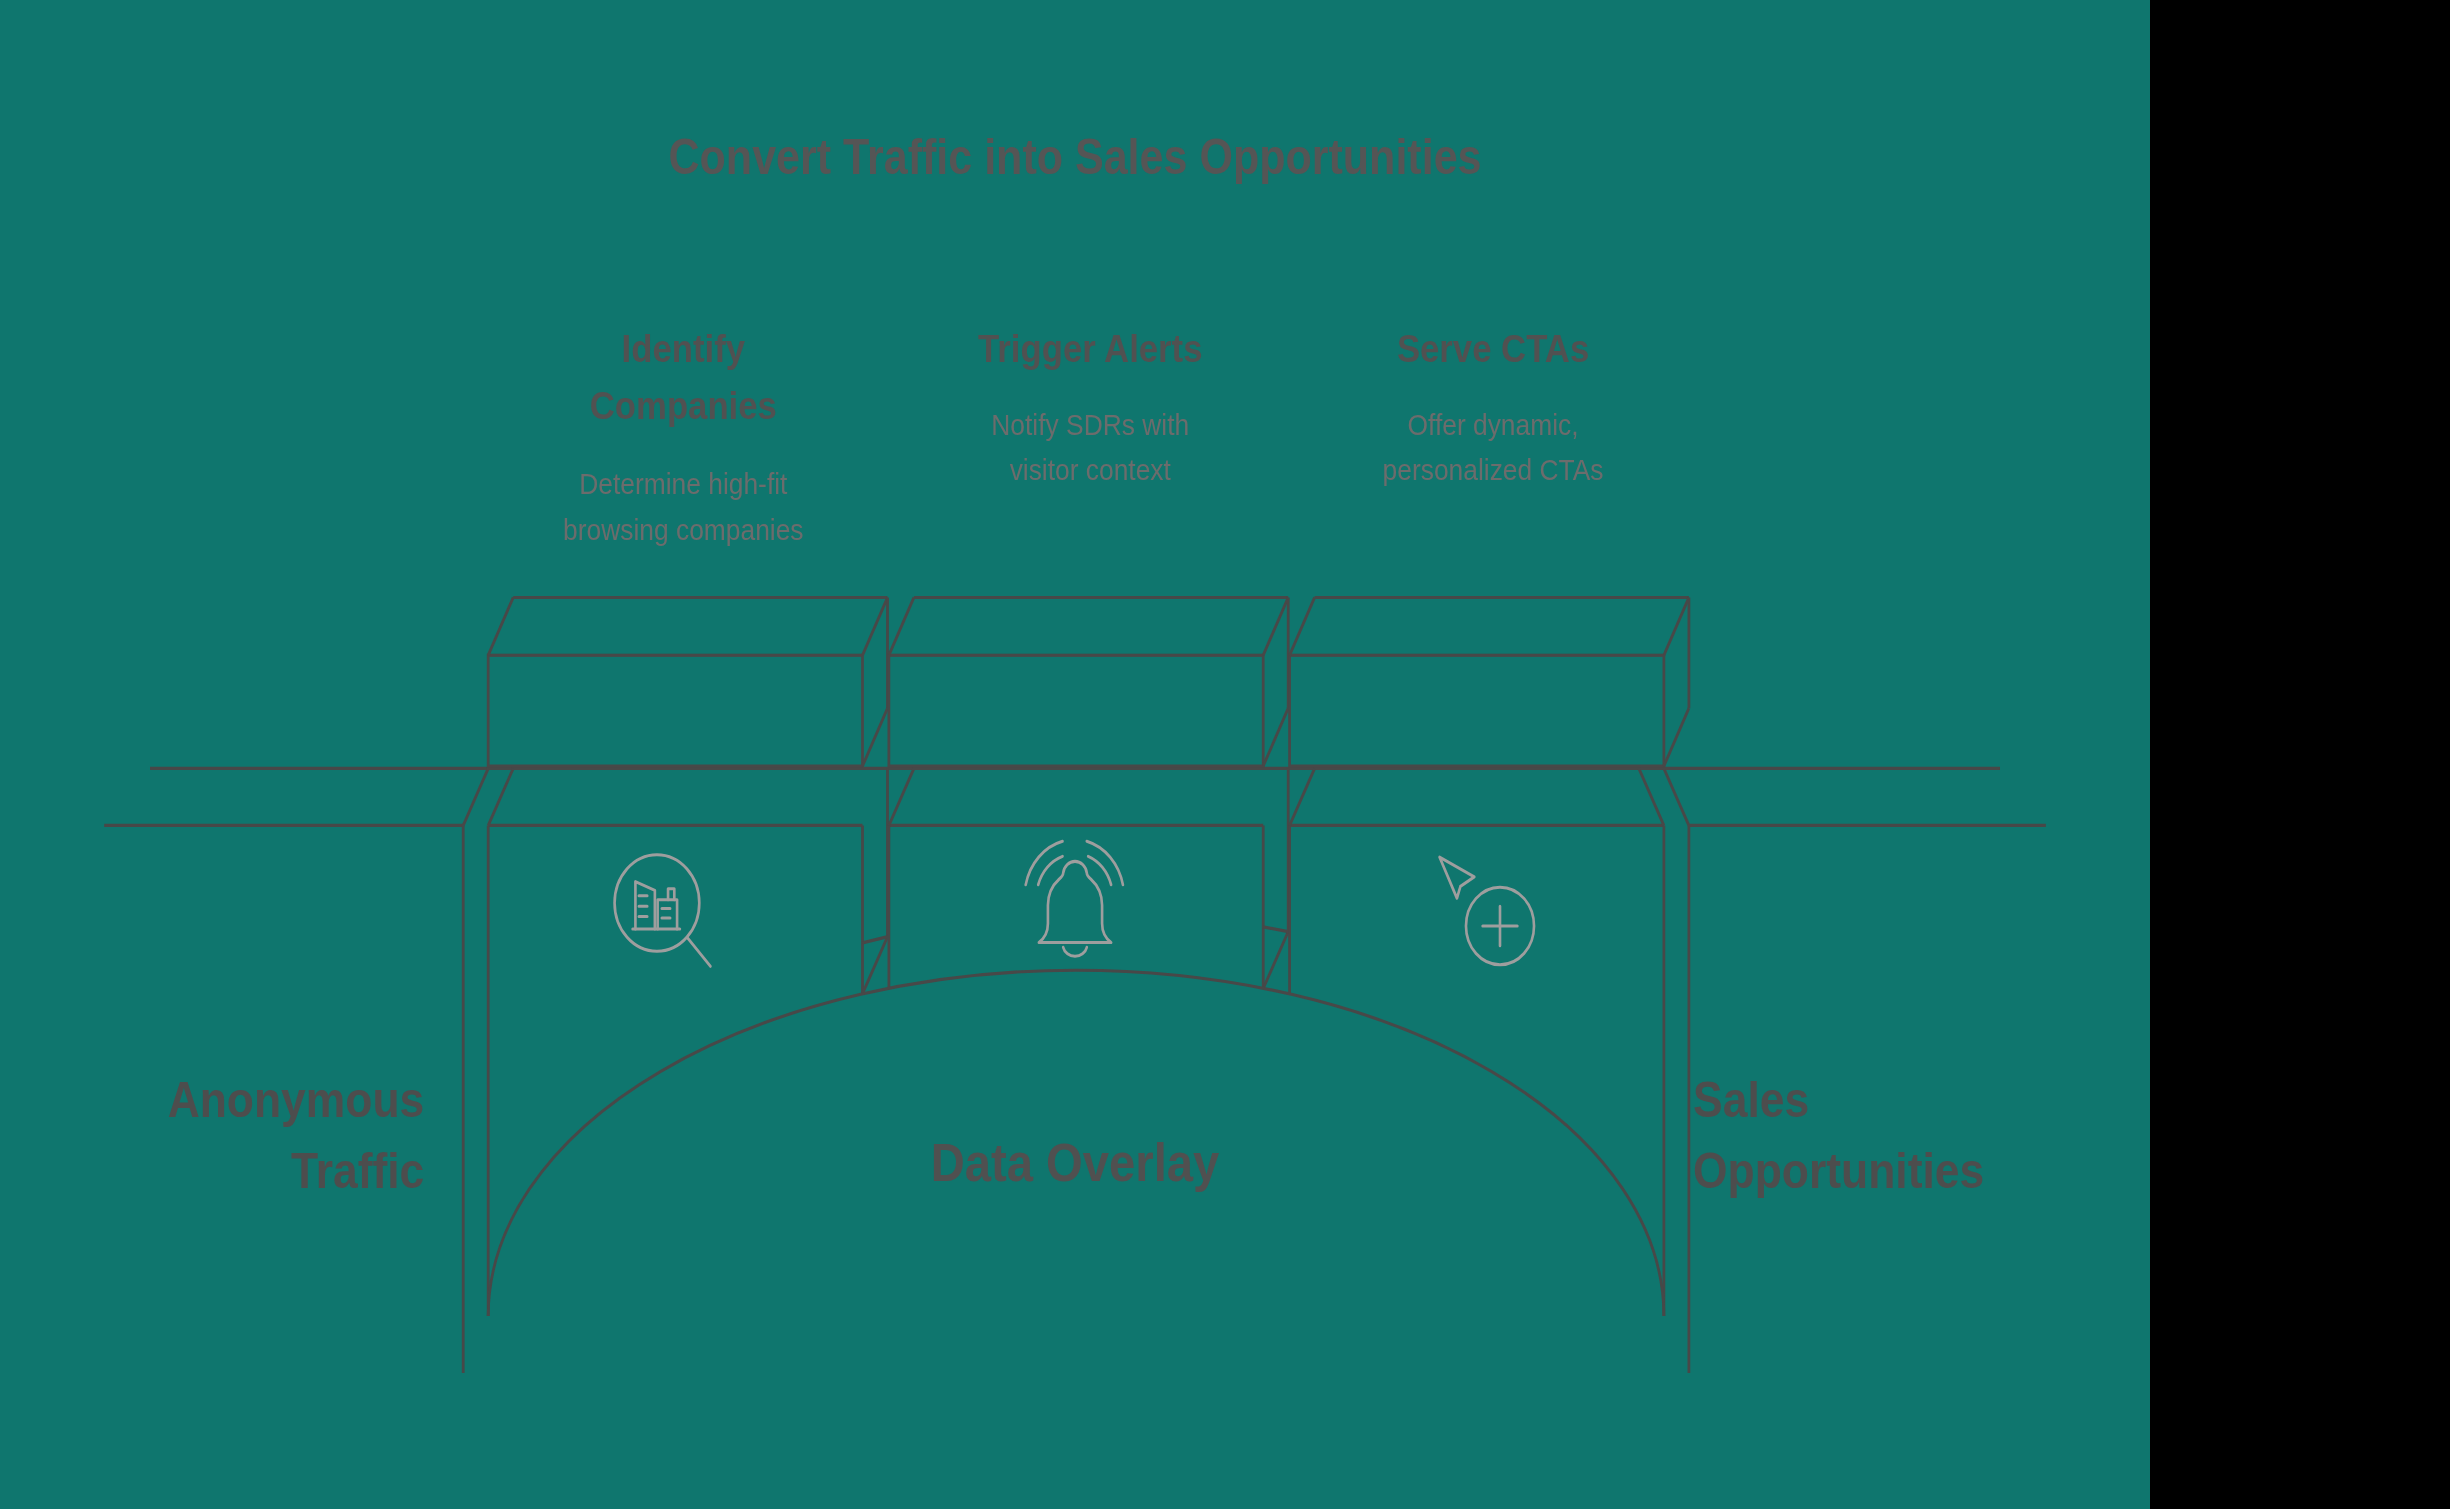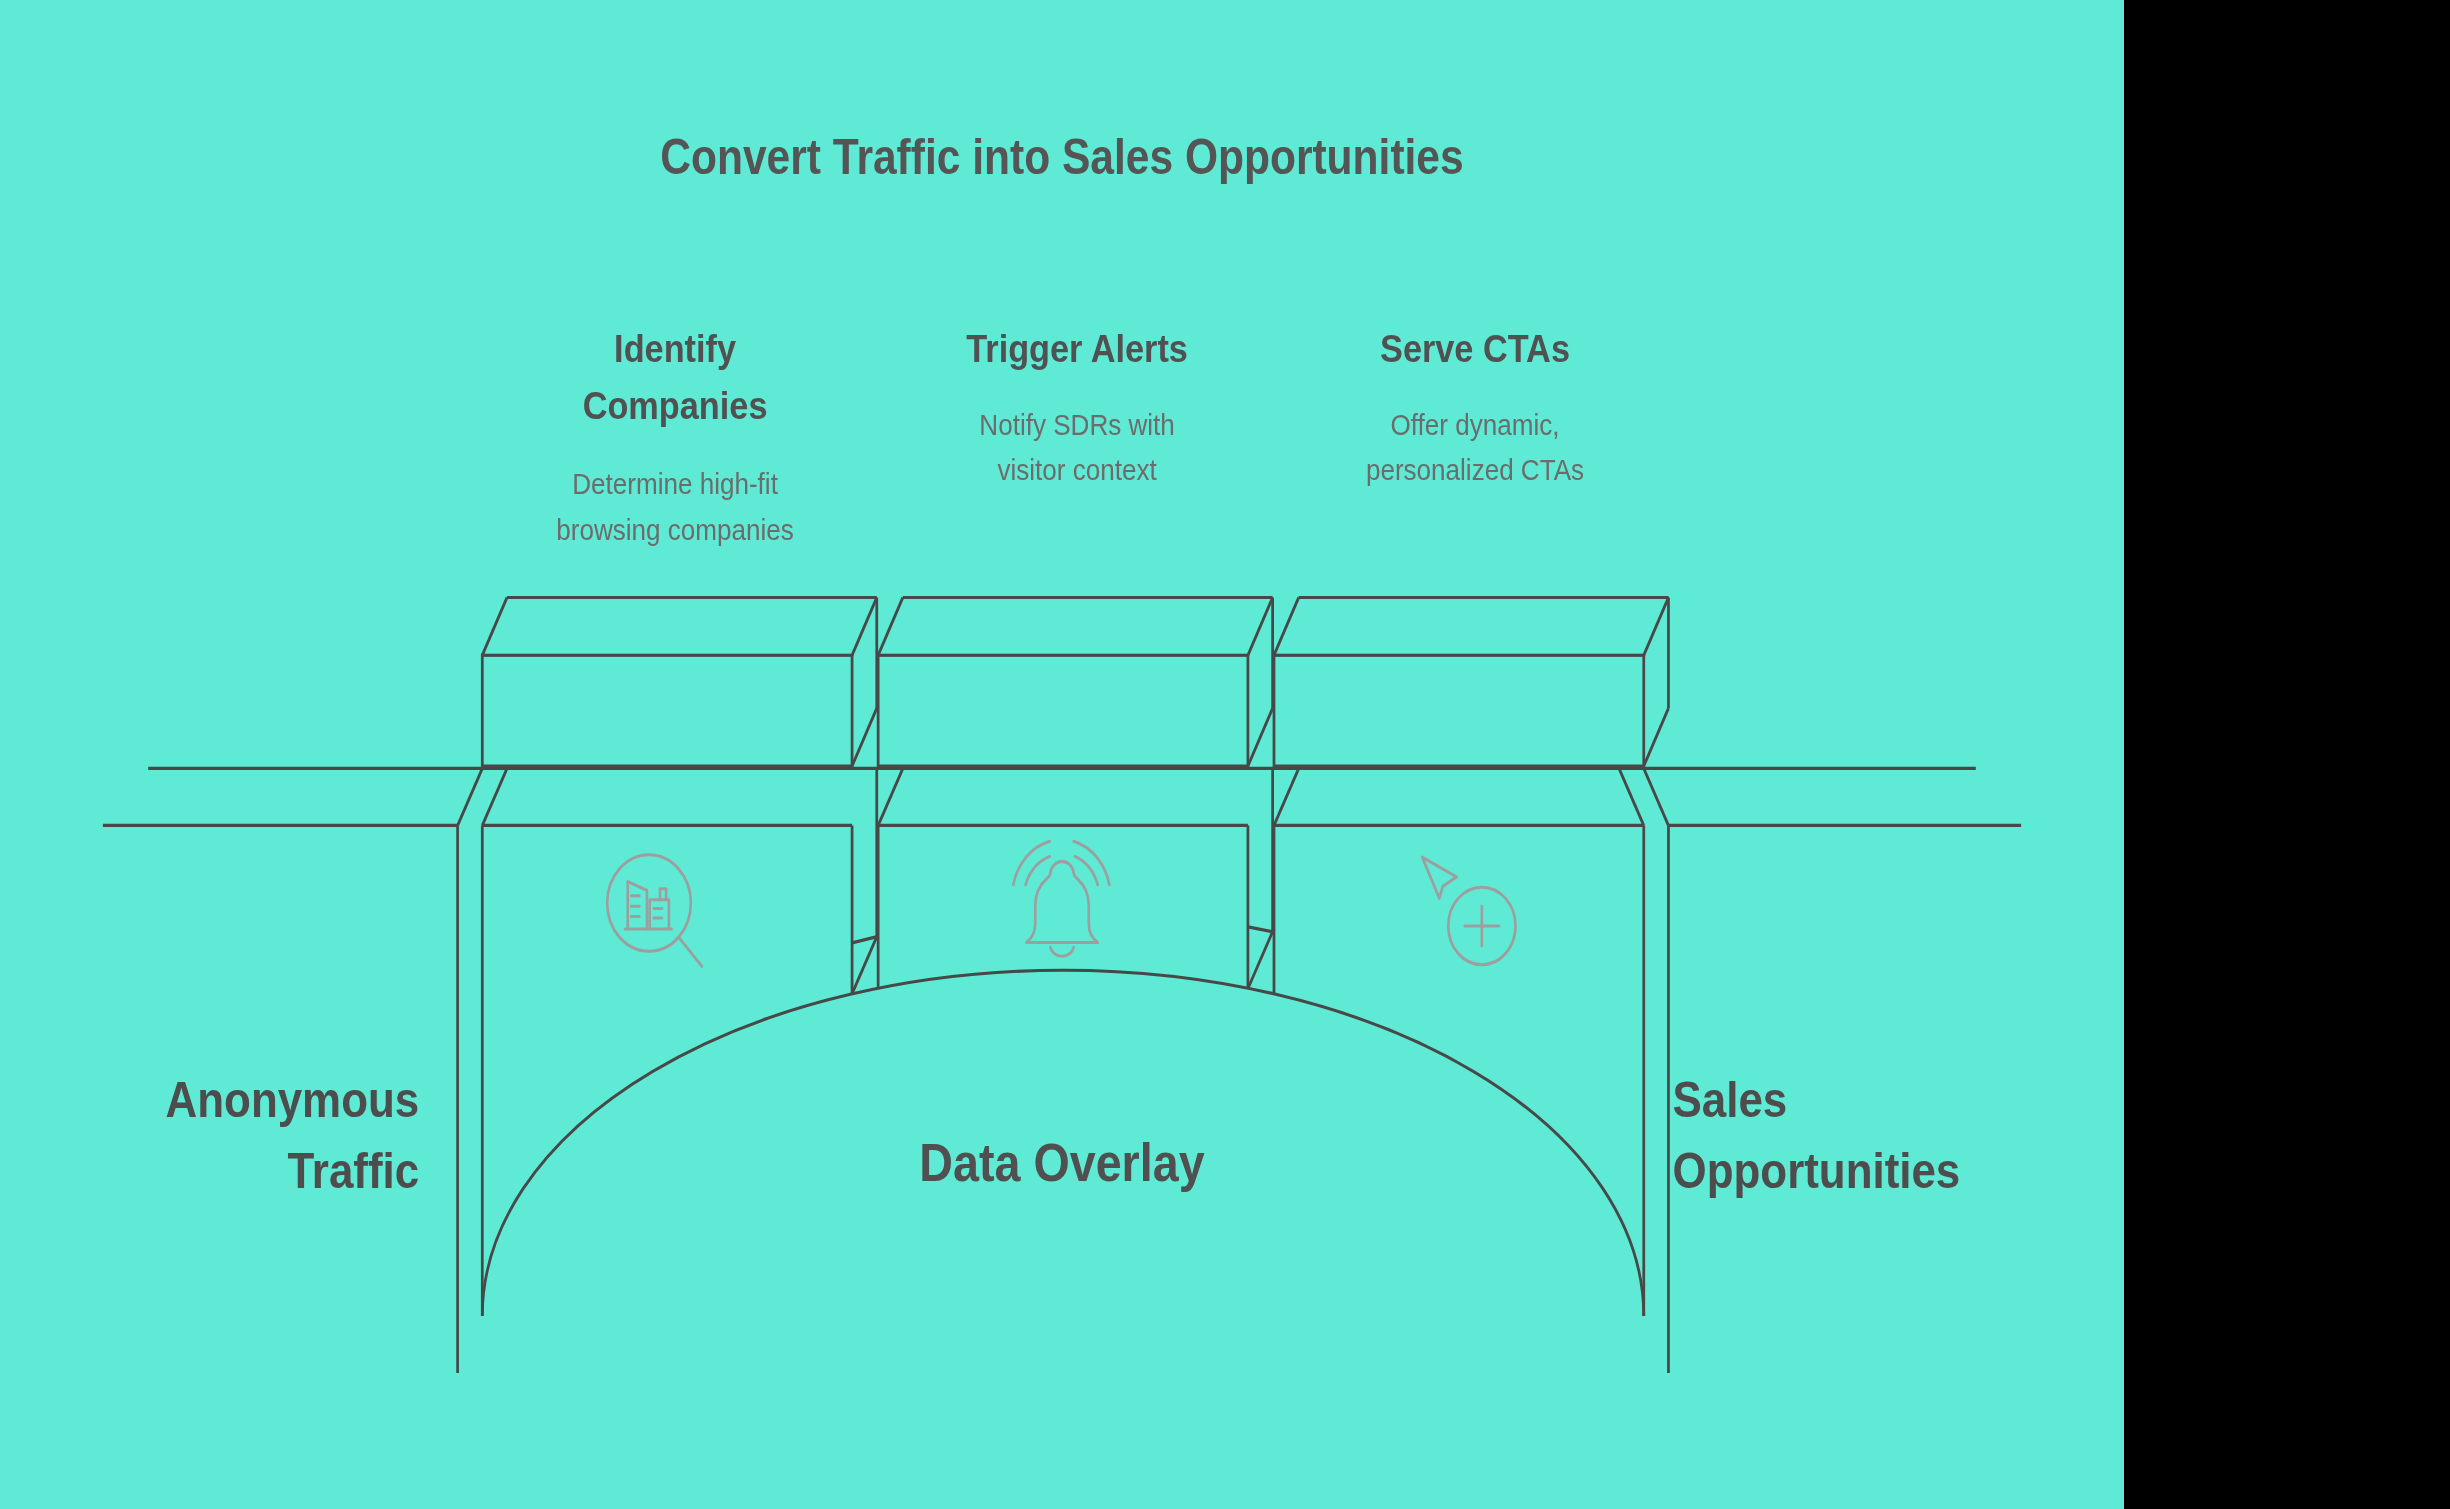--- a/index.html
+++ b/index.html
@@ -1,16 +1,16 @@
 <!DOCTYPE html>
 <html style="font-size:12.7px"><head>
 <meta charset="utf-8">
 <style>
   html,body{margin:0;padding:0;background:#000;}
-  .stage{position:relative;width:2124px;height:1510px;background:#5eead4;overflow:hidden;}
+  .stage{position:relative;width:2124px;height:1510px;background:#0f766e;overflow:hidden;padding-left:26px;}
   .stage svg{position:absolute;inset:0;width:100%;height:100%;display:block;
              font-family:"Liberation Sans", sans-serif;}
   .s{stroke:#484848;stroke-width:2;fill:none;stroke-linecap:butt;}
   .icon{stroke:#9e9e9e;stroke-width:1.9;fill:none;stroke-linecap:round;stroke-linejoin:round;}
   .t-title{font-size:31px;font-weight:700;}
   .t-head{font-size:25px;font-weight:700;}
   .t-desc{font-size:19px;font-weight:400;}
   .t-side{font-size:32px;font-weight:700;}
   .t-center{font-size:34px;font-weight:700;}
 </style>

